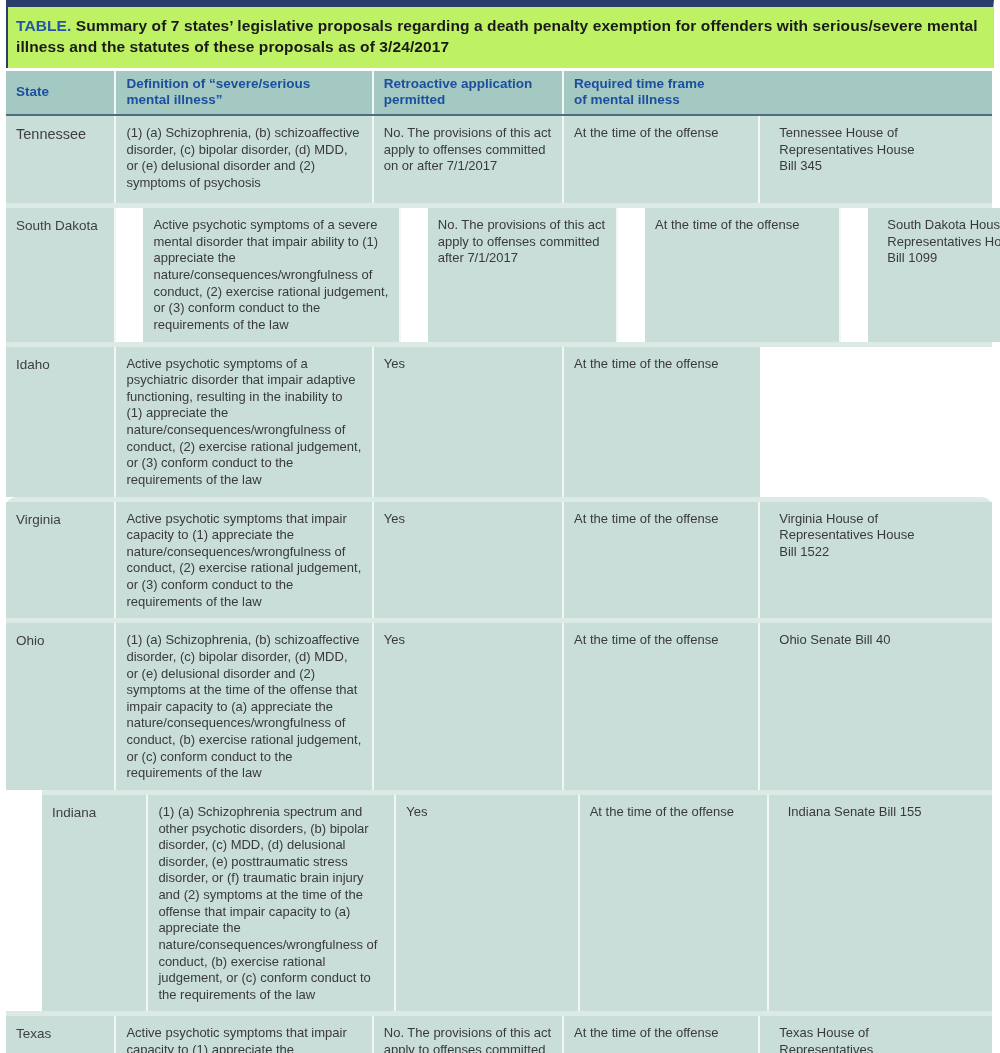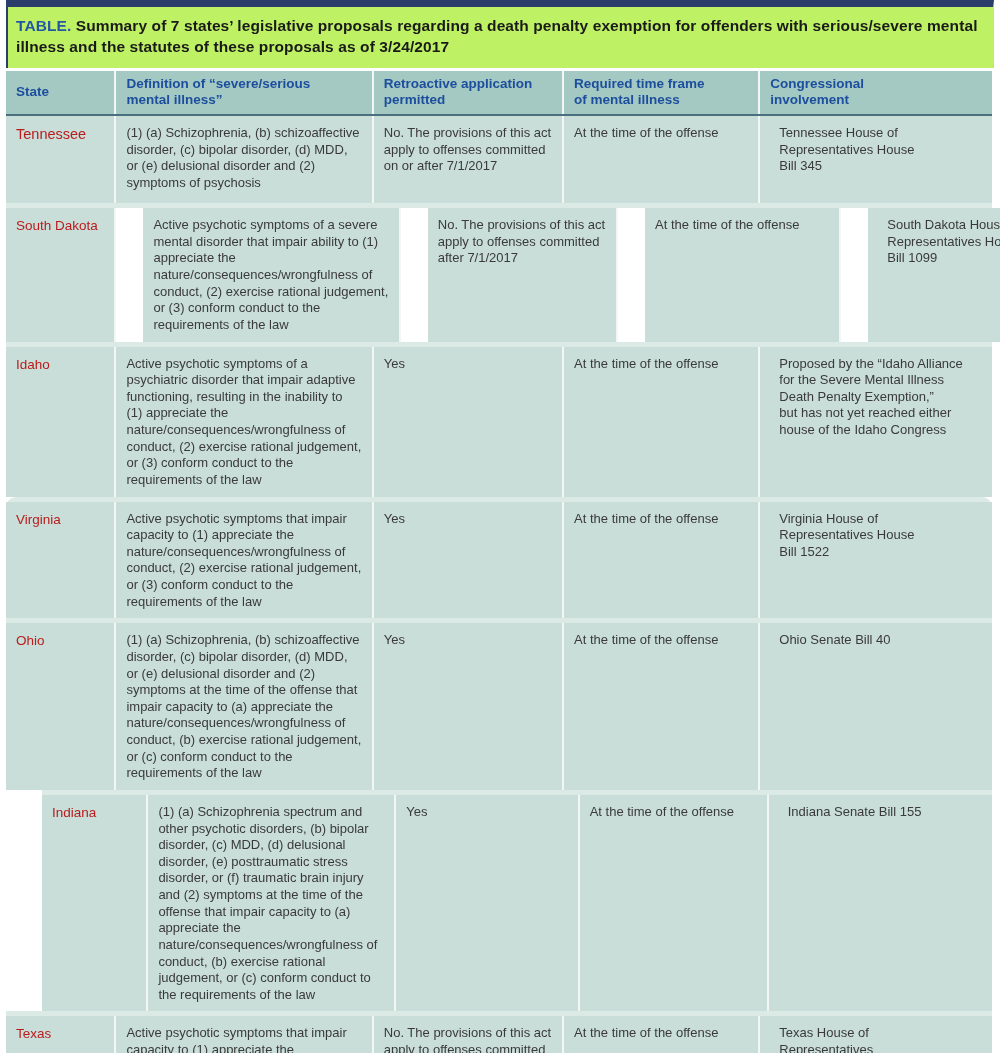--- a/index.html
+++ b/index.html
@@ -68,21 +68,21 @@
   .cell:last-child{border-right:none;}
   .t-body .t-row{border-top:5px solid var(--sep);}
   .t-body .t-row:first-child{border-top:none;}
   .t-body .t-row:nth-child(1){min-height:87px;}
   .t-body .t-row:nth-child(2){min-height:128px;gap:27px;}
   .t-body .t-row:nth-child(3){min-height:135px;}
   .t-body .t-row:nth-child(4){min-height:119px;border-radius:10px;}
   .t-body .t-row:nth-child(5){min-height:159px;}
   .t-body .t-row:nth-child(6){min-height:194px;margin-left:36px;}
   .t-body .t-row:nth-child(7){min-height:110px;}
-  .cell-state{font-size:13.5px;color:#b91c1c;}
+  .cell-state{font-size:13.5px;color:#404040;}
   .t-body .t-row:nth-child(1) .cell-state{font-size:14.5px;}
   .preline{white-space:pre-line;padding-left:19px;}
 </style>
 </head>
 <body>
 
 <div class="page">
 
   <div class="title-box">
     <div class="title-text"><span class="title-label">TABLE.</span><span> Summary of 7 states’ legislative proposals regarding a death penalty exemption for offenders with serious/severe mental illness and the statutes of these proposals as of 3/24/2017</span></div>
@@ -91,22 +91,20 @@
   <div class="table">
 
     <div class="t-row t-head">
       <div class="cell preline">State</div>
       <div class="cell preline">Definition of “severe/serious
 mental illness”</div>
       <div class="cell preline">Retroactive application
 permitted</div>
       <div class="cell preline">Required time frame
 of mental illness</div>
-      <div class="cell preline">Congressional
-involvement</div>
     </div>
 
     <div class="t-body">
 
       <div class="t-row">
         <div class="cell cell-state">Tennessee</div>
         <div class="cell">(1) (a) Schizophrenia, (b) schizoaffective disorder, (c) bipolar disorder, (d) MDD, or (e) delusional disorder and (2) symptoms of psychosis</div>
         <div class="cell">No. The provisions of this act apply to offenses committed on or after 7/1/2017</div>
         <div class="cell">At the time of the offense</div>
         <div class="cell preline">Tennessee House of
@@ -122,25 +120,20 @@
         <div class="cell preline">South Dakota House of
 Representatives House
 Bill 1099</div>
       </div>
 
       <div class="t-row">
         <div class="cell cell-state">Idaho</div>
         <div class="cell">Active psychotic symptoms of a psychiatric disorder that impair adaptive functioning, resulting in the inability to (1) appreciate the nature/consequences/wrongfulness of conduct, (2) exercise rational judgement, or (3) conform conduct to the requirements of the law</div>
         <div class="cell">Yes</div>
         <div class="cell">At the time of the offense</div>
-        <div class="cell preline">Proposed by the “Idaho Alliance
-for the Severe Mental Illness
-Death Penalty Exemption,”
-but has not yet reached either
-house of the Idaho Congress</div>
       </div>
 
       <div class="t-row">
         <div class="cell cell-state">Virginia</div>
         <div class="cell">Active psychotic symptoms that impair capacity to (1) appreciate the nature/consequences/wrongfulness of conduct, (2) exercise rational judgement, or (3) conform conduct to the requirements of the law</div>
         <div class="cell">Yes</div>
         <div class="cell">At the time of the offense</div>
         <div class="cell preline">Virginia House of
 Representatives House
 Bill 1522</div>

